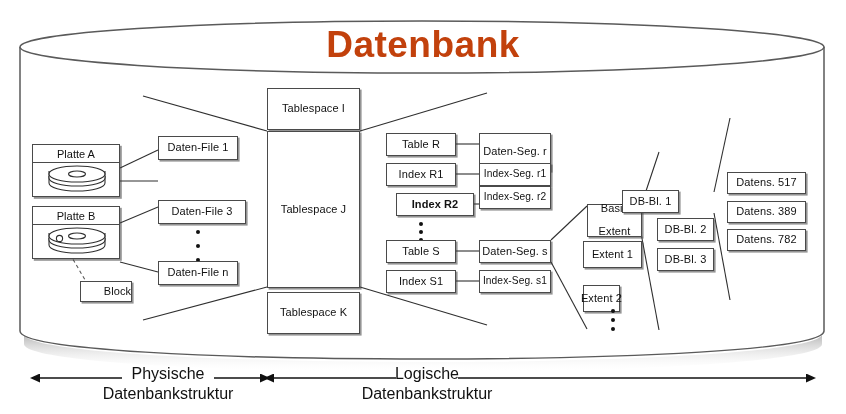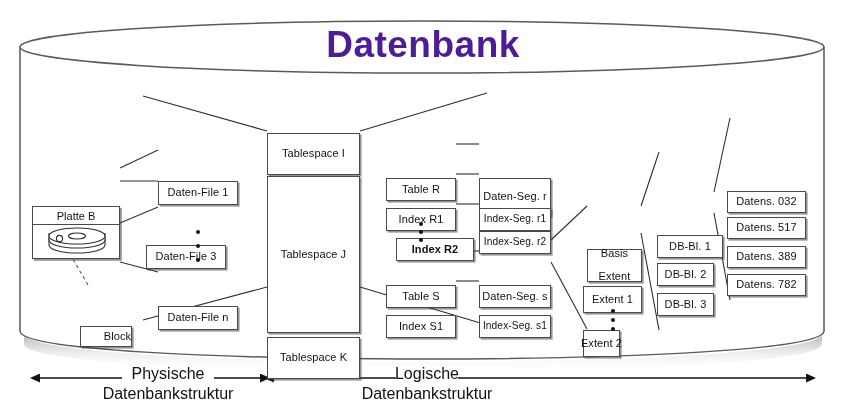--- a/index.html
+++ b/index.html
@@ -6,29 +6,29 @@
   body{width:846px;height:414px;overflow:hidden;
        font-family:"Liberation Sans","DejaVu Sans",sans-serif;}
   #stage{position:relative;width:846px;height:414px;background:#fff;}
   svg.layer{position:absolute;left:0;top:0;width:846px;height:414px;}
 
   
   .box{position:absolute;box-sizing:border-box;background:#ffffff;
        border:1.2px solid #4a4a4a;
        box-shadow:1.6px 1.6px 0 rgba(60,60,60,.55);
        display:flex;align-items:center;justify-content:center;
-       color:#111;letter-spacing:.1px;white-space:nowrap;margin-top:45px;}
+       color:#111;letter-spacing:.1px;white-space:nowrap;}
   .box span{display:block;text-align:center;line-height:1.05;}
 
   .lbl-11{font-size:11px;}
   .lbl-10{font-size:10.2px;}
 
   
   #db-title{position:absolute;left:0;top:24px;width:846px;text-align:center;
-            font-size:37px;font-weight:600;color:#4c1d95;letter-spacing:.5px;}
+            font-size:37px;font-weight:600;color:#c2410c;letter-spacing:.5px;}
 
   
   .platte{position:absolute;box-sizing:border-box;background:#fff;
           border:1.4px solid #4a4a4a;
           box-shadow:1.8px 1.8px 0 rgba(60,60,60,.55);}
   .platte .phead{height:17px;border-bottom:1.3px solid #4a4a4a;
                  display:flex;align-items:center;justify-content:center;
                  font-size:11px;color:#111;}
   .platte .pbody{position:relative;height:calc(100% - 17px);}
 
@@ -114,20 +114,33 @@
     <g stroke="#111" stroke-width="1.6">
       <line x1="40" y1="378" x2="122" y2="378" marker-start="url(#arrL)"></line>
       <line x1="214" y1="378" x2="260" y2="378" marker-end="url(#arrR)"></line>
       <line x1="274" y1="378" x2="396" y2="378" marker-start="url(#arrL)"></line>
       <line x1="458" y1="378" x2="806" y2="378" marker-end="url(#arrR)"></line>
     </g>
   </svg>
 
   <div id="db-title">Datenbank</div>
 
+  <div class="platte" style="left:32px;top:144px;width:88px;height:53px;">
+    <div class="phead">Platte A</div>
+    <div class="pbody">
+      <svg width="88" height="36" viewBox="0 0 88 36">
+        <g fill="#fff" stroke="#2f2f2f" stroke-width="1.1">
+          <path d="M16,20 a28,8 0 0 0 56,0 l0,-7 a28,8 0 0 1 -56,0 z"></path>
+          <path d="M16,15 a28,8 0 0 0 56,0 l0,-7 a28,8 0 0 1 -56,0 z"></path>
+          <ellipse cx="44" cy="11" rx="28" ry="8"></ellipse>
+          <ellipse cx="44" cy="11" rx="8.5" ry="3"></ellipse>
+        </g>
+      </svg>
+    </div>
+  </div>
 
   <div class="platte" style="left:32px;top:206px;width:88px;height:53px;">
     <div class="phead">Platte B</div>
     <div class="pbody">
       <svg width="88" height="36" viewBox="0 0 88 36">
         <g fill="#fff" stroke="#2f2f2f" stroke-width="1.1">
           <path d="M16,20 a28,8 0 0 0 56,0 l0,-7 a28,8 0 0 1 -56,0 z"></path>
           <path d="M16,15 a28,8 0 0 0 56,0 l0,-7 a28,8 0 0 1 -56,0 z"></path>
           <ellipse cx="44" cy="11" rx="28" ry="8"></ellipse>
           <ellipse cx="44" cy="11" rx="8.5" ry="3"></ellipse>
@@ -137,21 +150,21 @@
     </div>
   </div>
 
   <div class="box lbl-11" style="left:80px;top:281px;width:52px;height:21px;padding-left:23px;">
     <span>Block</span>
   </div>
 
   <div class="box lbl-11" style="left:158px;top:136px;width:80px;height:24px;">
     <span>Daten-File 1</span>
   </div>
-  <div class="box lbl-11" style="left:146px;top:200px;width:80px;height:24px;">
+  <div class="box lbl-11" style="left:158px;top:200px;width:88px;height:24px;">
     <span>Daten-File 3</span>
   </div>
   <div class="vdots" style="left:195px;top:230px;width:6px;height:32px;">
     <i></i>
       <i></i>
       <i></i>
   </div>
   <div class="box lbl-11" style="left:158px;top:261px;width:80px;height:24px;">
     <span>Daten-File n</span>
   </div>
@@ -214,33 +227,30 @@
   </div>
   <div class="box lbl-11" style="left:583px;top:285px;width:37px;height:27px;">
     <span>Extent 2</span>
   </div>
   <div class="vdots" style="left:610px;top:309px;width:6px;height:22px;">
     <i></i>
       <i></i>
       <i></i>
   </div>
 
-  <div class="box lbl-11" style="left:657px;top:190px;width:66px;height:23px;">
+  <div class="box lbl-11" style="left:622px;top:190px;width:57px;height:23px;">
     <span>DB-Bl. 1</span>
   </div>
   <div class="box lbl-11" style="left:657px;top:218px;width:57px;height:23px;">
     <span>DB-Bl. 2</span>
   </div>
   <div class="box lbl-11" style="left:657px;top:248px;width:57px;height:23px;">
     <span>DB-Bl. 3</span>
   </div>
 
-  <div class="box lbl-11" style="left:727px;top:146px;width:79px;height:22px;">
-    <span>Datens. 032</span>
-  </div>
   <div class="box lbl-11" style="left:727px;top:172px;width:79px;height:22px;">
     <span>Datens. 517</span>
   </div>
   <div class="box lbl-11" style="left:727px;top:201px;width:79px;height:22px;">
     <span>Datens. 389</span>
   </div>
   <div class="box lbl-11" style="left:727px;top:229px;width:79px;height:22px;">
     <span>Datens. 782</span>
   </div>
 

